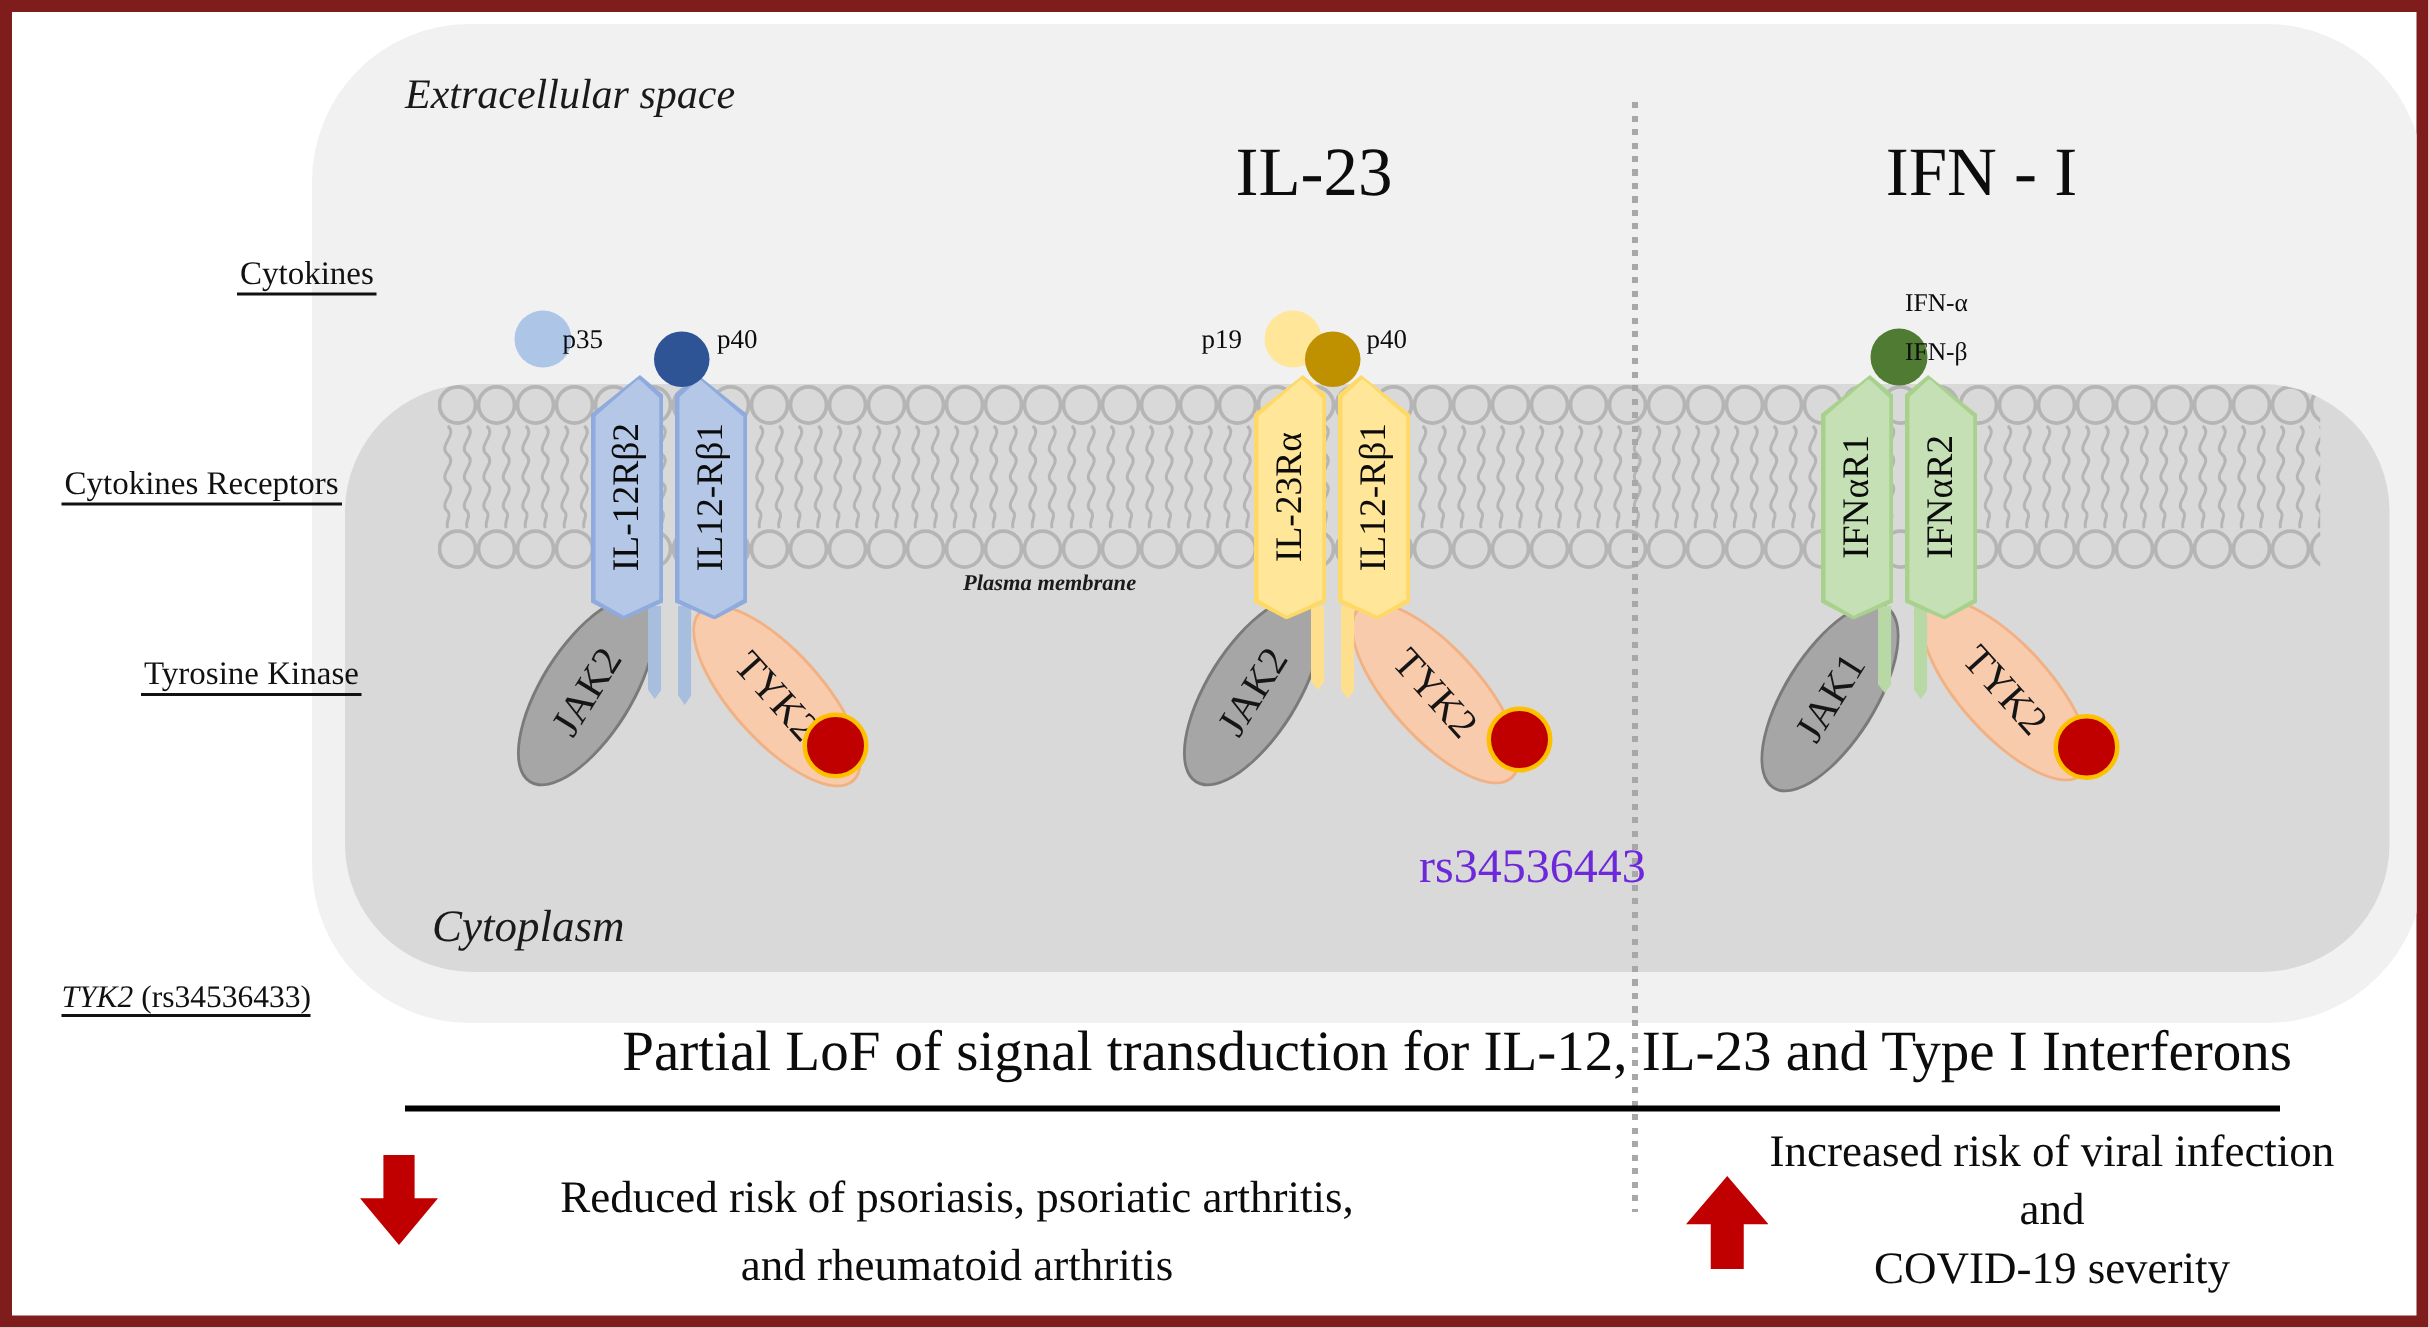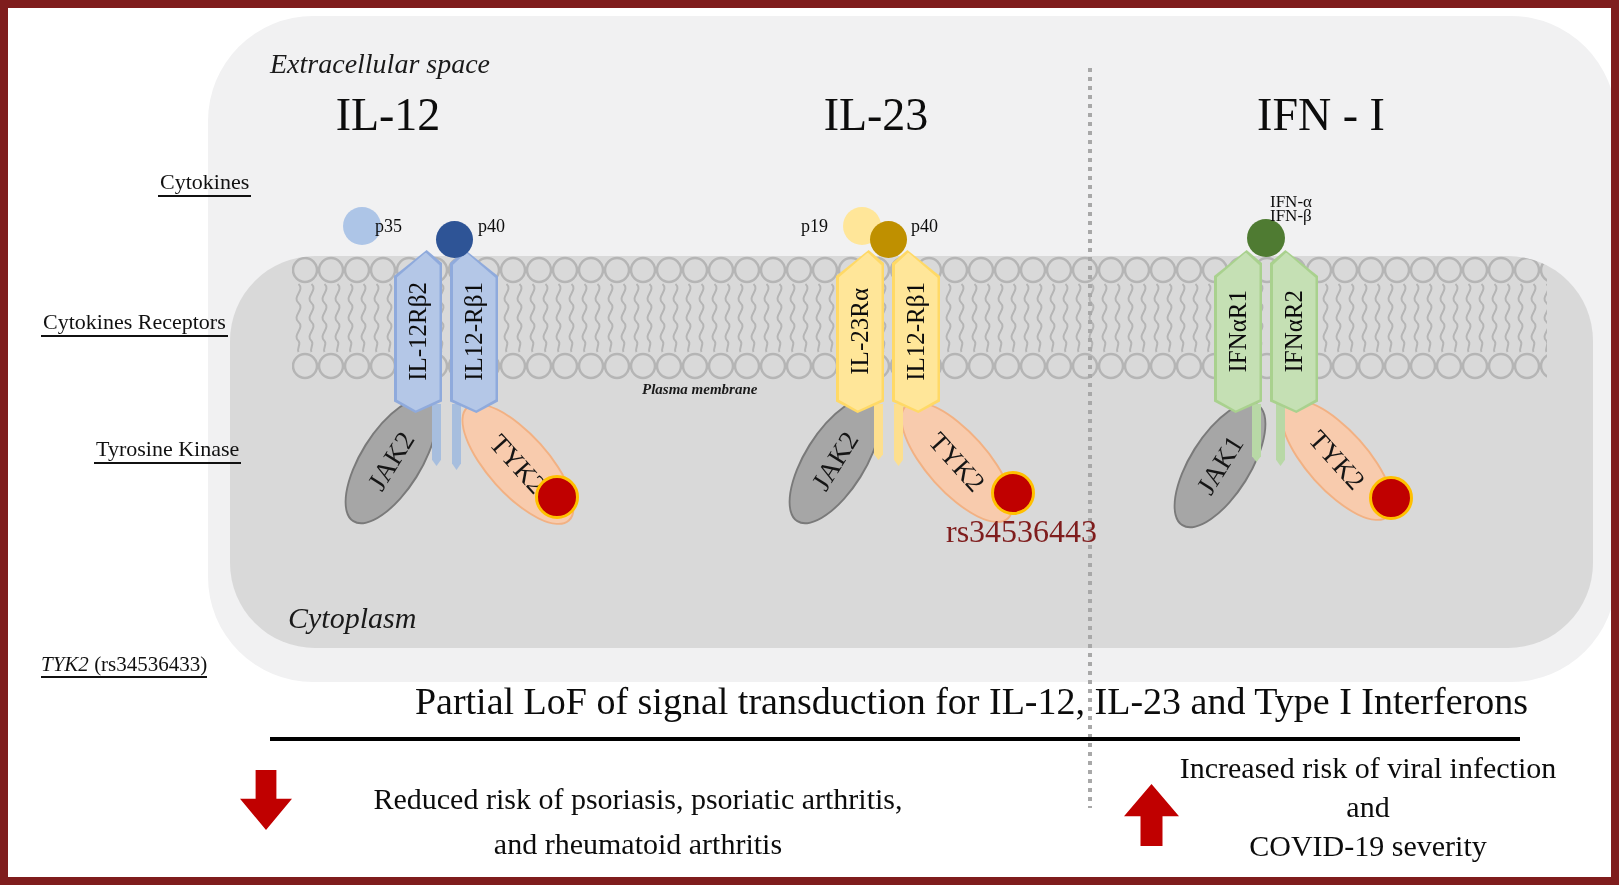--- a/index.html
+++ b/index.html
@@ -64,21 +64,21 @@
     display:grid;place-items:center;font-size:27px;color:#151515;
   }
   .kinase.gray{background:#a6a6a6;border:2.5px solid #7a7a7a;}
   .kinase.peach{background:#f8cbad;border:2.5px solid #f2b183;}
   .rot-jak{transform:rotate(-58deg);}
   .rot-tyk{transform:rotate(48deg);}
   .reddot{
     position:absolute;width:44px;height:44px;border-radius:50%;
     background:#c00000;border:3.5px solid #ffc000;z-index:5;box-sizing:border-box;
   }
-  .variant{font-size:32px;color:#7f1d1d;z-index:6;}
+  .variant{font-size:32px;color:#6d28d9;z-index:6;margin-top:46px;}
   
   .gene-label{font-size:21px;border-bottom:2.5px solid #111;padding-bottom:0;}
   .statement{
     left:250px;top:671px;width:1270px;text-align:right;
     font-size:38px;color:#0c0c0c;
   }
   .statement-underline{
     position:absolute;left:262px;top:729px;width:1250px;height:4px;background:#000;z-index:6;
   }
   .outcome{font-size:30px;text-align:center;color:#0c0c0c;}
@@ -115,21 +115,20 @@
   <div class="divider"></div>
 
   <div class="abs extra-label" style="left:262px;top:40px;">Extracellular space</div>
   <div class="abs cyto-label" style="left:280px;top:593px;">Cytoplasm</div>
   <div class="abs pm-label" style="left:634px;top:373px;">Plasma membrane</div>
 
   <div class="abs" style="left:150px;top:161px;"><span class="row-label">Cytokines</span></div>
   <div class="abs" style="left:33px;top:301px;text-align:center;"><span class="row-label">Cytokines Receptors</span></div>
   <div class="abs" style="left:86px;top:428px;"><span class="row-label">Tyrosine Kinase</span></div>
 
-  <div class="abs section-title" style="left:285px;top:80px;">IL-12</div>
   <div class="abs section-title" style="left:773px;top:80px;">IL-23</div>
   <div class="abs section-title" style="left:1218px;top:80px;">IFN - I</div>
 
   <div class="kinase gray rot-jak" style="left:311px;top:422px;width:140px;height:58px;">
       <span>JAK2</span>
     </div>
   <div class="kinase peach rot-tyk" style="left:433px;top:425px;width:150px;height:58px;">
       <span>TYK2</span>
     </div>
   <div class="reddot" style="left:527px;top:467px;"></div>
@@ -207,21 +206,21 @@
   <div class="banner" style="left:1262px;top:242px;">
     <div class="stroke clipR" style="background:#a9d18e;"></div>
     <div class="fill clipR" style="background:#c5e0b4;"></div>
     <div class="vtext">
         <span>IFNαR2</span>
       </div>
   </div>
 
   <div class="circle" style="left:1239px;top:211px;width:38px;height:38px;background:#4f7b32;"></div>
   <div class="abs ifn-name" style="left:1262px;top:184px;">IFN-α</div>
-  <div class="abs ifn-name" style="left:1262px;top:198px;">IFN-β</div>
+  <div class="abs ifn-name" style="left:1262px;top:217px;">IFN-β</div>
 
   <div class="abs" style="left:33px;top:644px;">
     <span class="gene-label"><span class="italic">TYK2</span><span> (rs34536433)</span></span>
   </div>
 
   <div class="abs statement">Partial LoF of signal transduction for IL-12, IL-23 and Type I Interferons</div>
   <div class="statement-underline"></div>
 
   <div class="arrow arrow-down"></div>
   <div class="abs outcome outcome-left">

